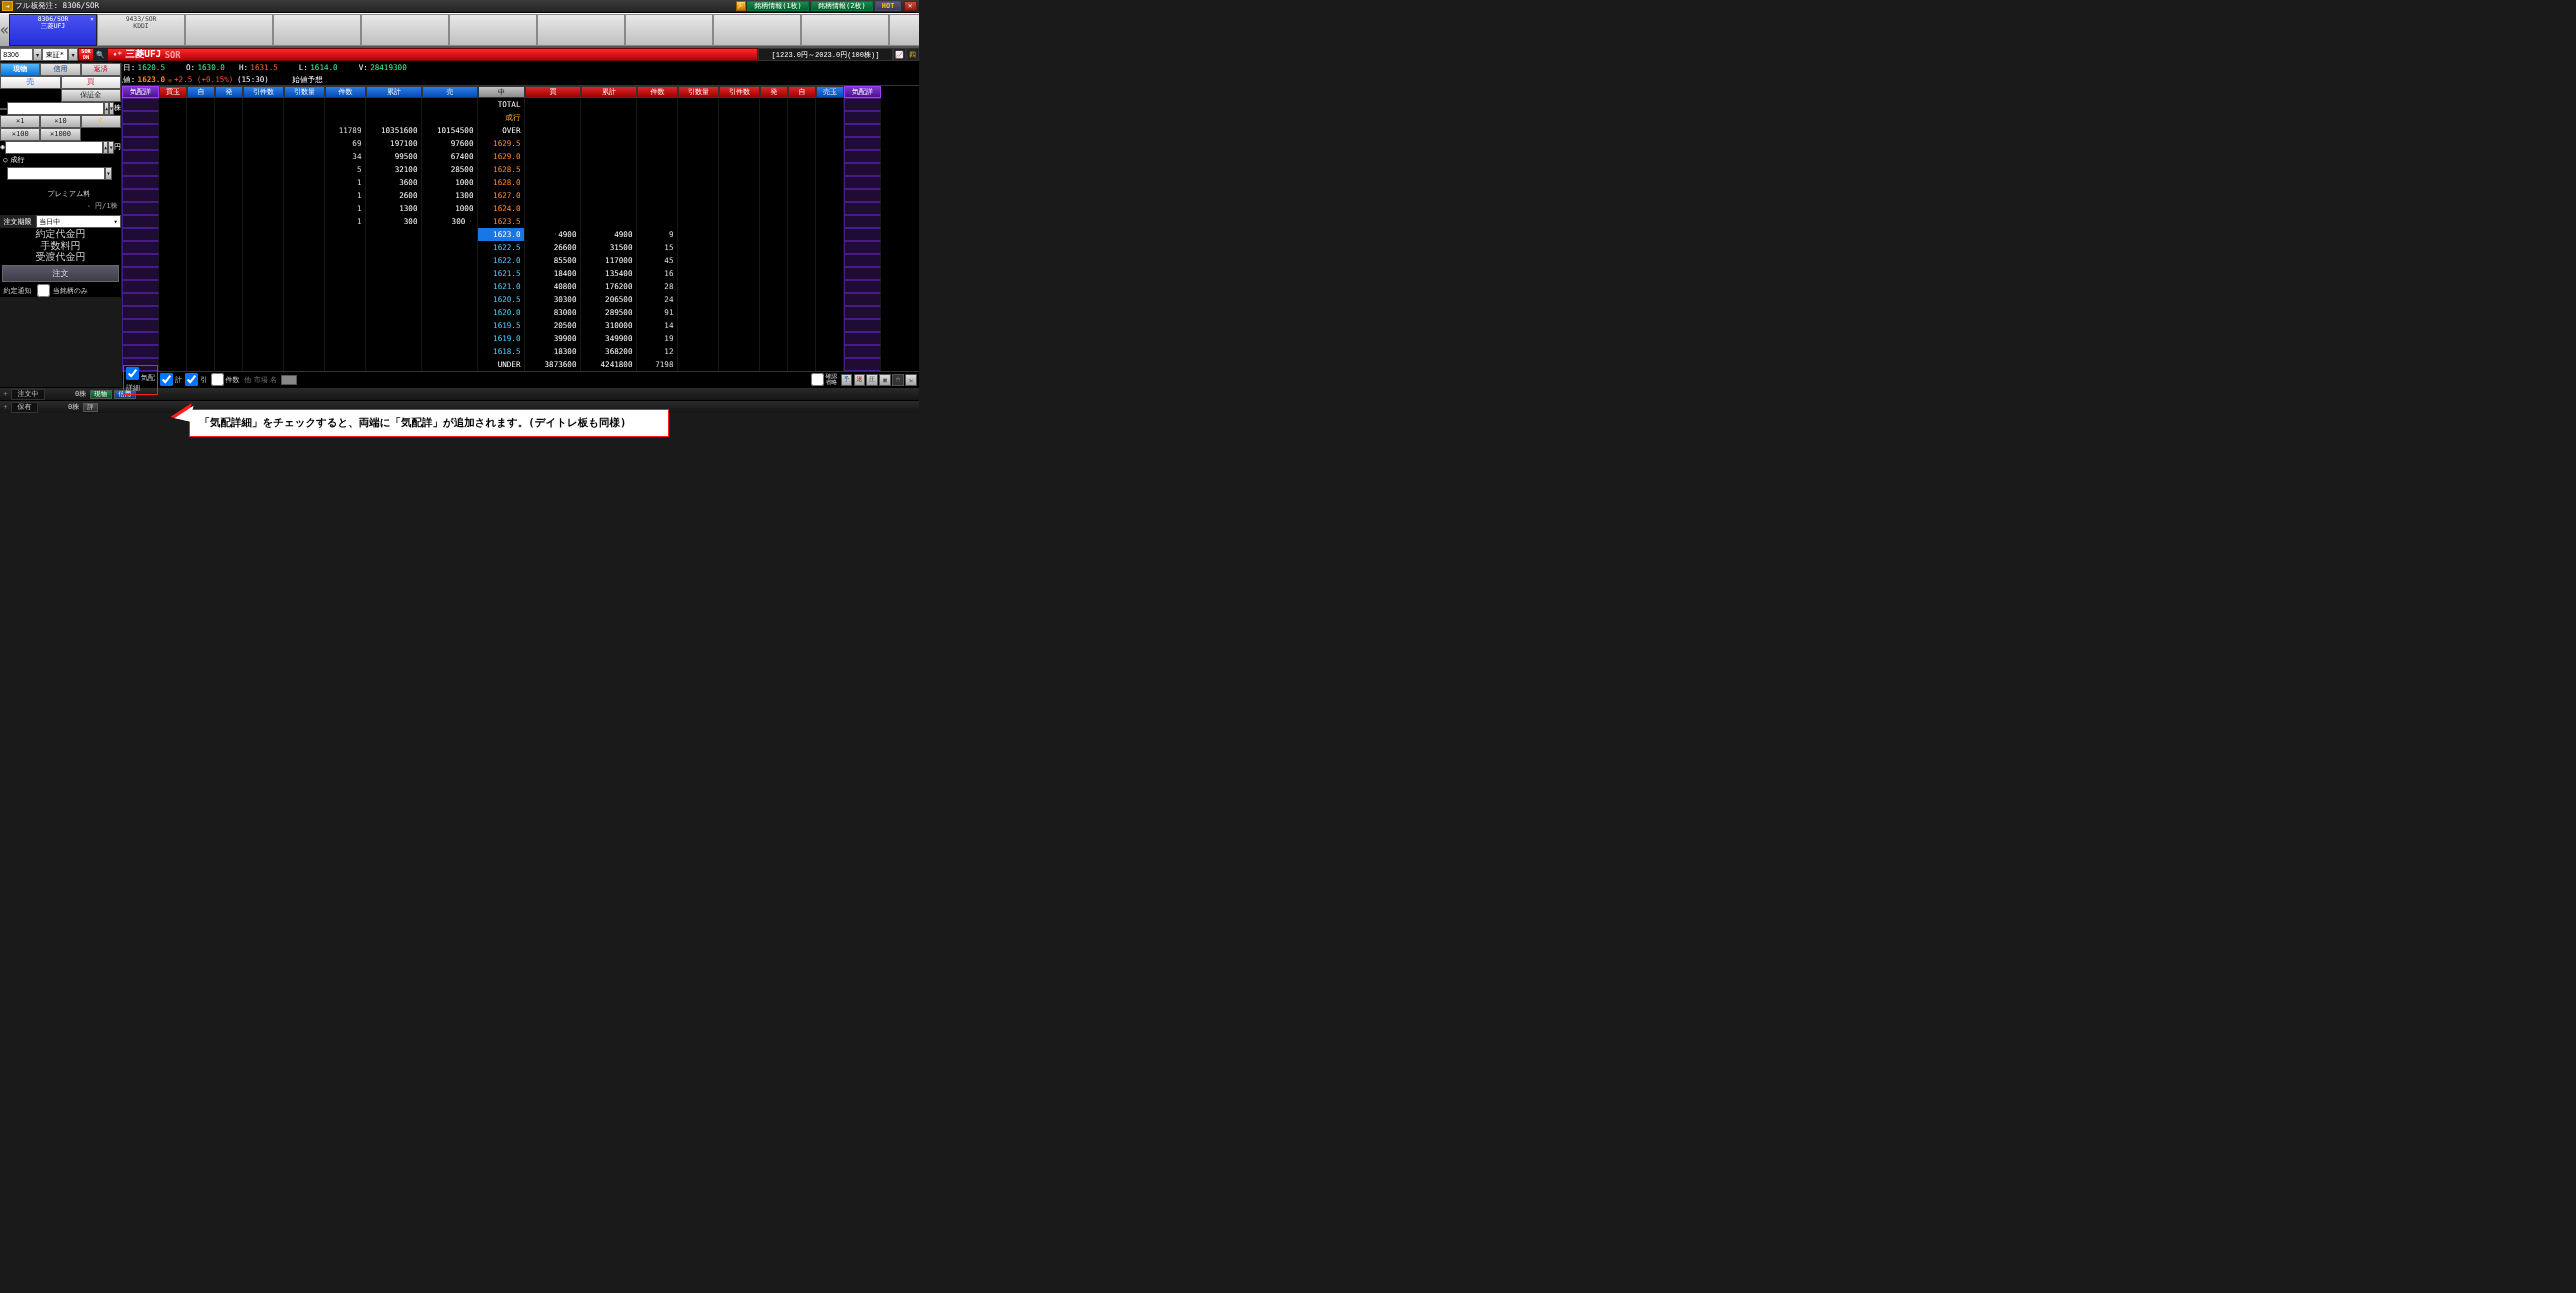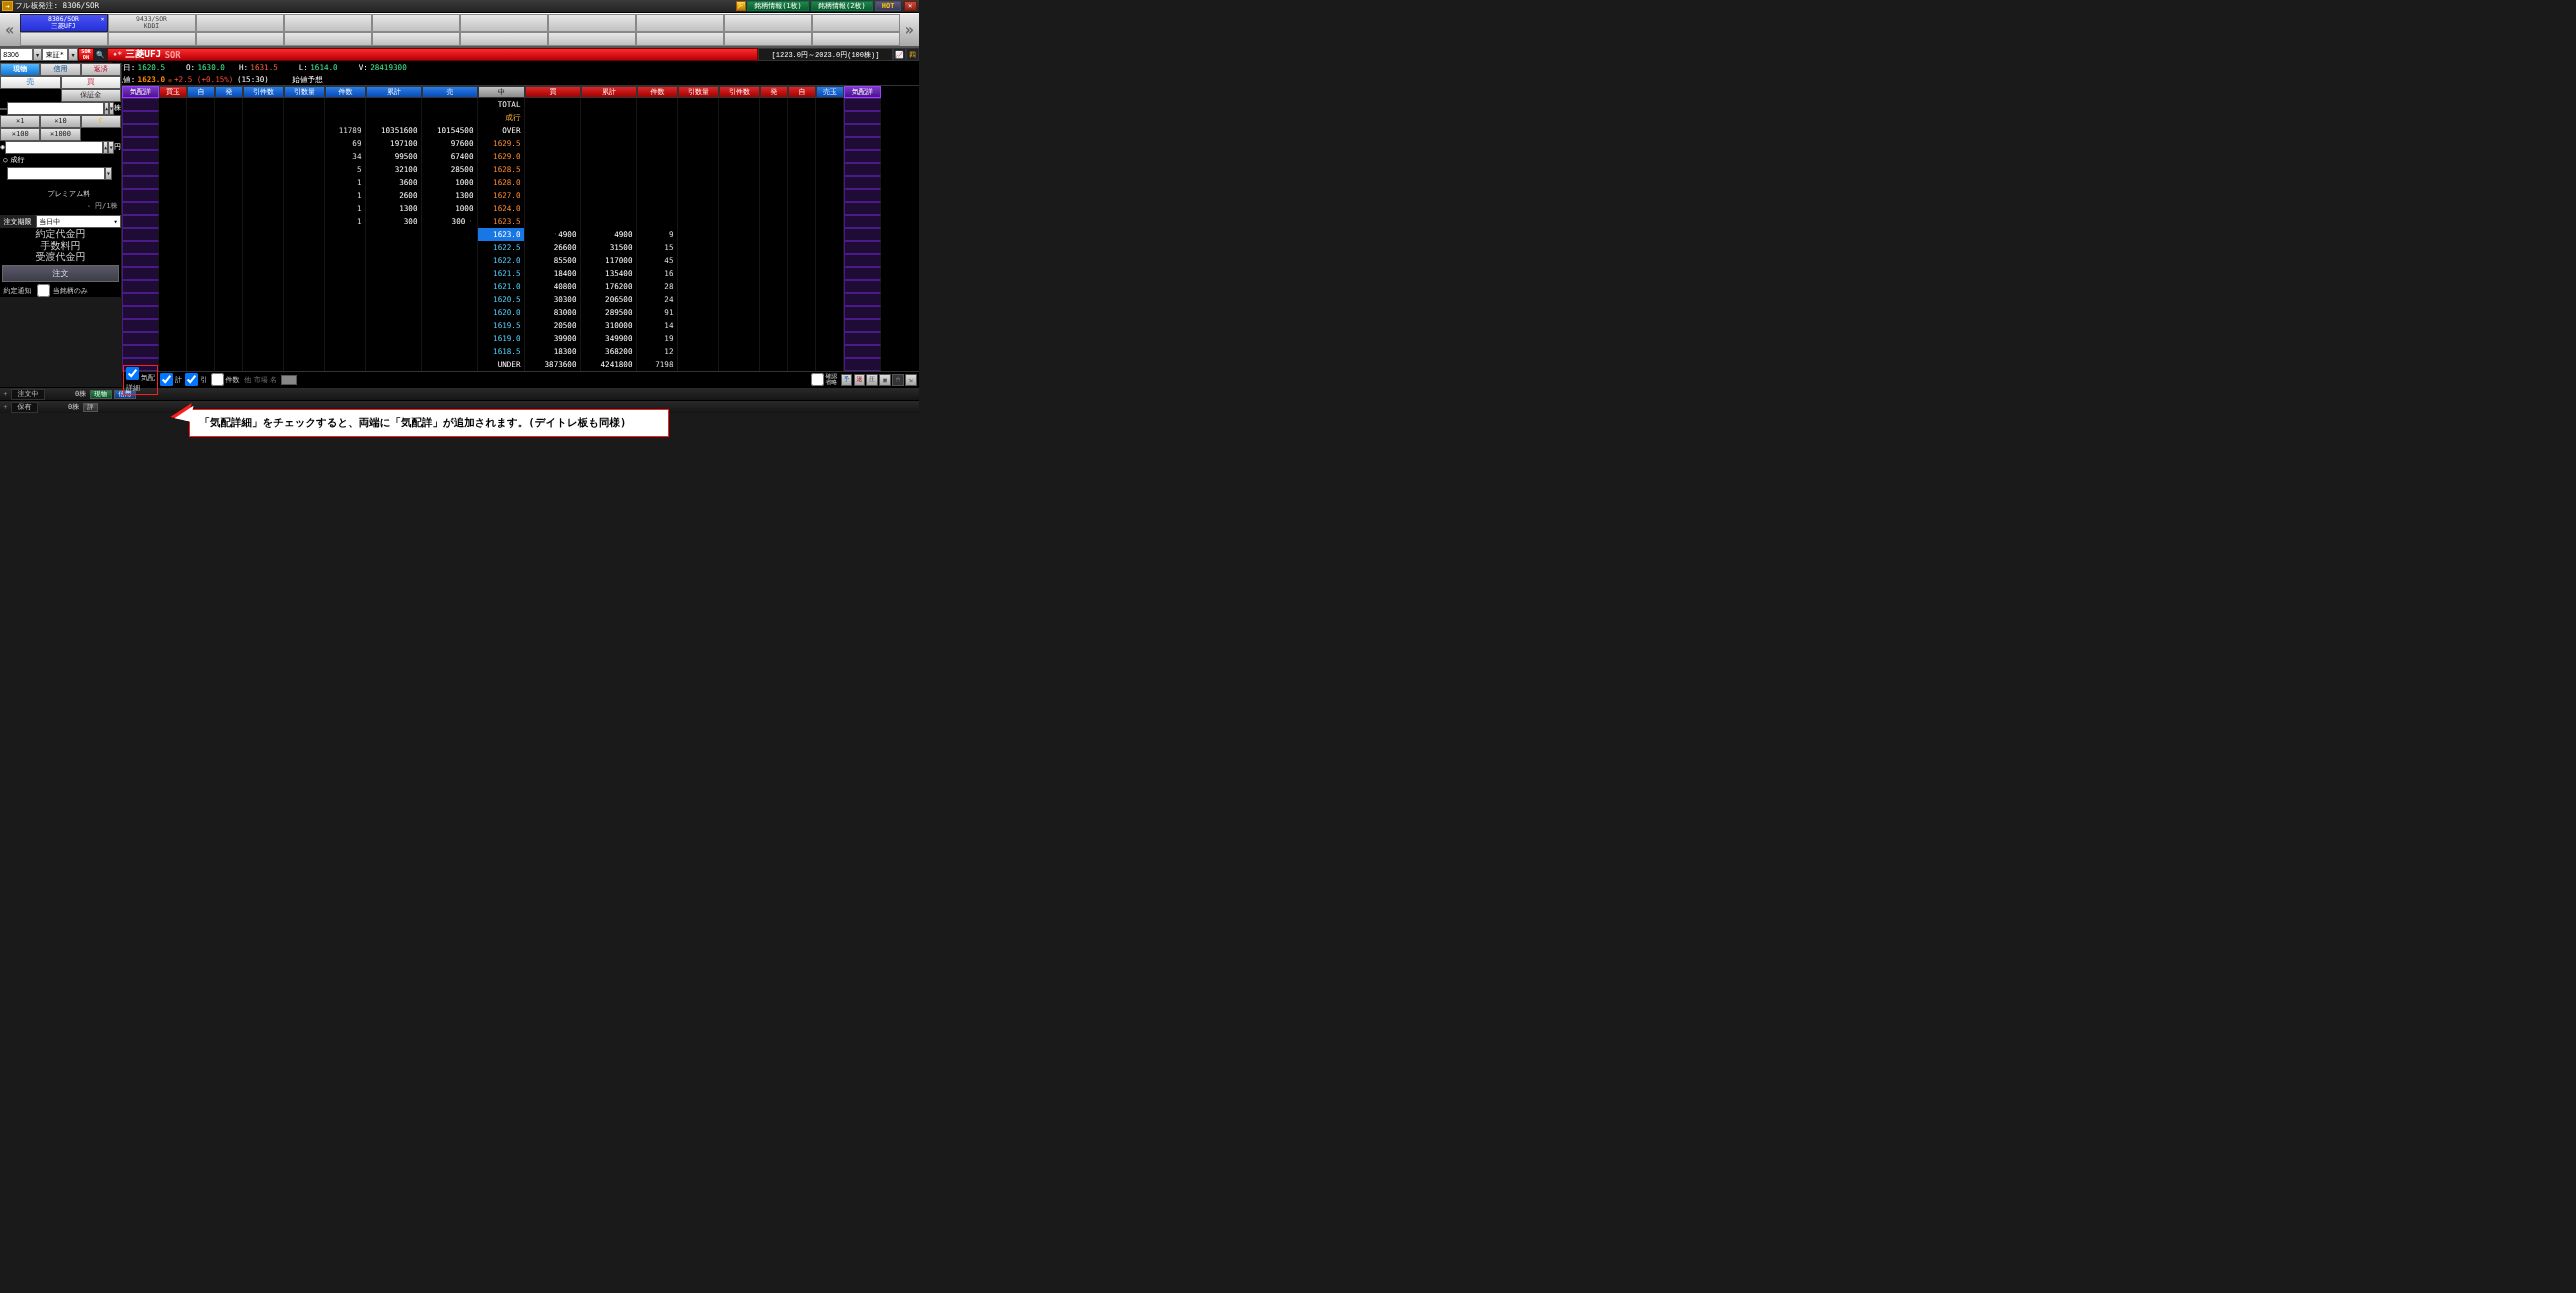--- a/index.html
+++ b/index.html
@@ -55,21 +55,21 @@
     height: 34px;
     background: linear-gradient(#e8e8e8,#a8a8a8);
     border-top:0.6px solid #fff;border-bottom:0.6px solid #555;
     display:flex;align-items:stretch;position:relative;
   }
   .tabstrip .arrow {
     width: 23.4px;
     display:flex;align-items:center;justify-content:center;
     color:#666;font-size:15px;font-weight:bold;
   }
-  .tabstrip .tabs-wrap { flex:1; display:flex; flex-direction:column; }
+  .tabstrip .tabs-wrap { flex:1; display:flex; }
   .tabstrip .row { flex:1; display:flex; }
   .tabslot {
     width: 88px; height: 100%;
     border:0.6px solid #888;
     background:linear-gradient(#e8e8e8,#c0c0c0);
   }
   .tabslot.filled { padding:1.2px 3.5px; font-size:6.4px; position:relative; }
   .tabslot.active { background:linear-gradient(#4a52ee,#2330dd); color:#fff; border-color:#223; }
   .tabslot .line1 { text-align:center; line-height:7px; }
   .tabslot .line2 { text-align:center; line-height:7px; }

